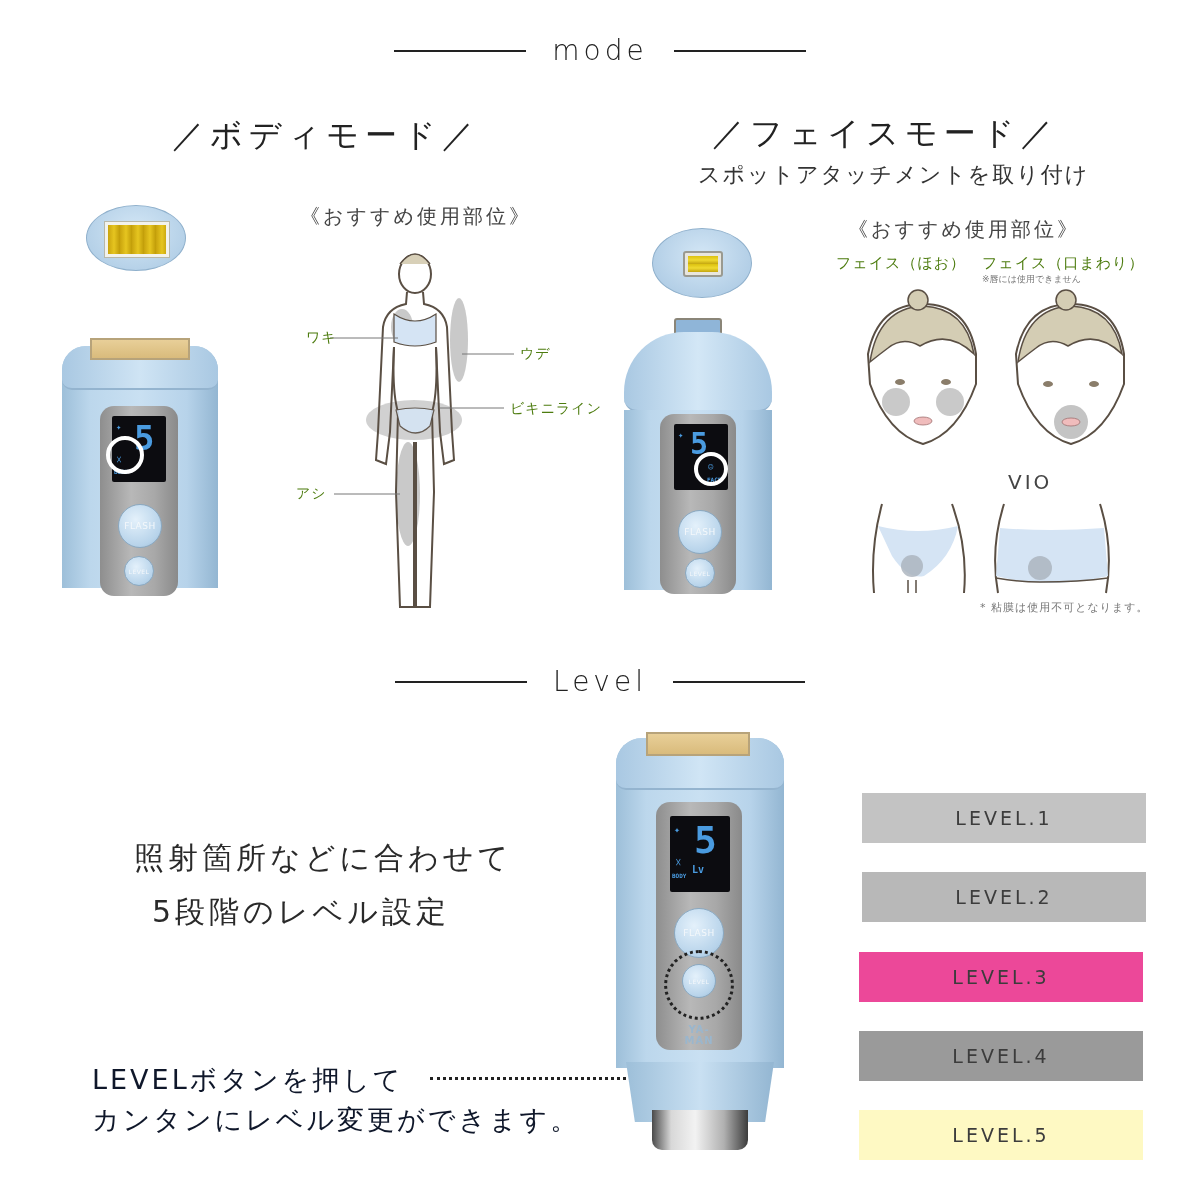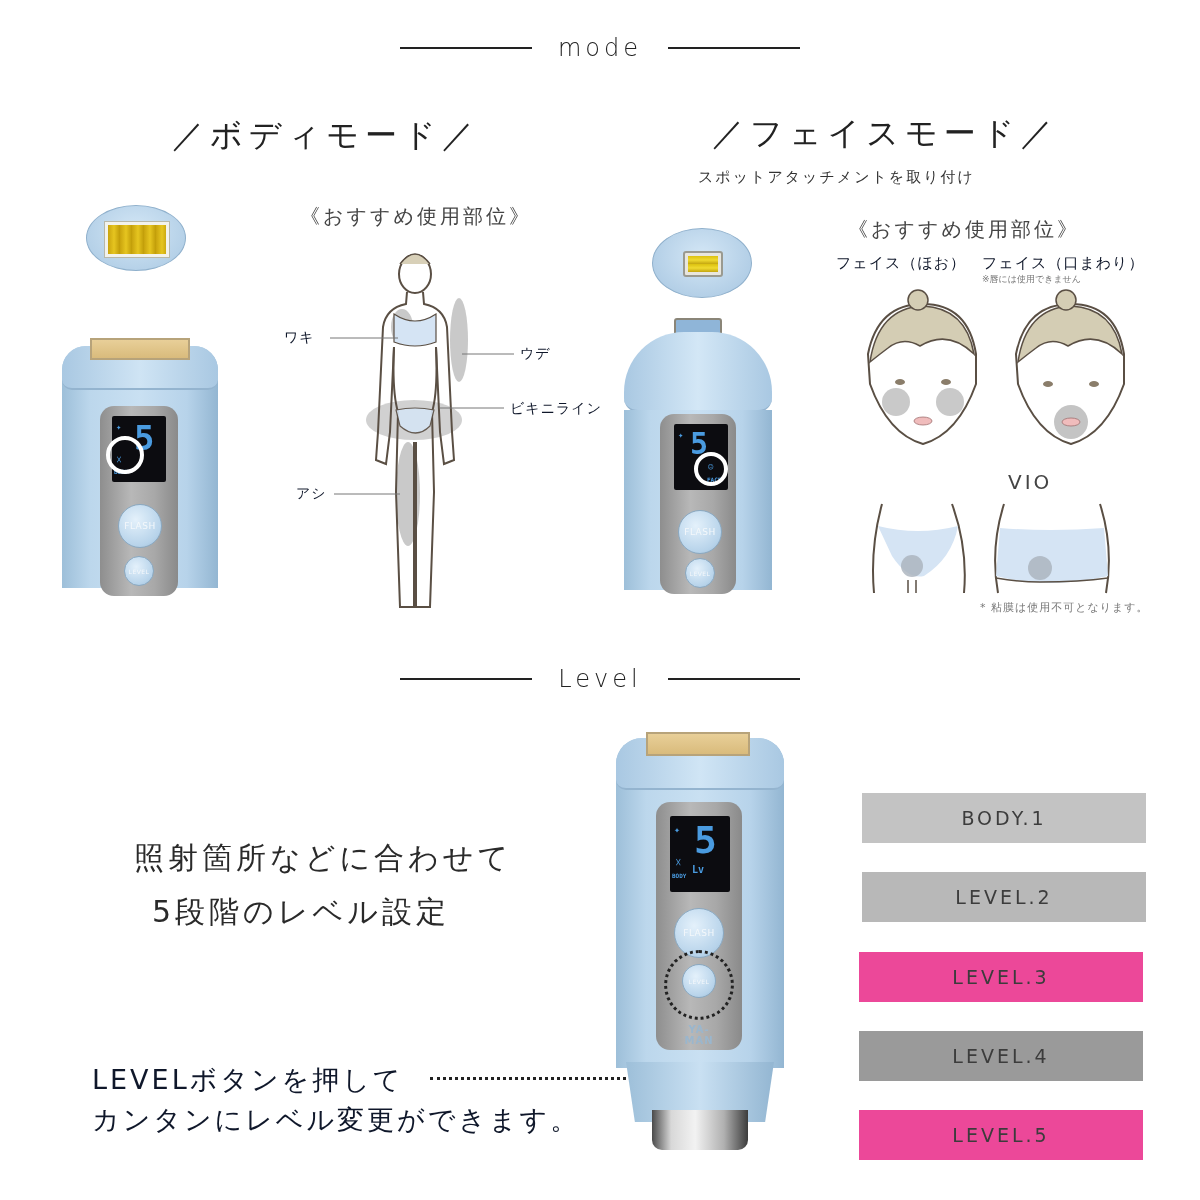--- a/index.html
+++ b/index.html
@@ -3,26 +3,26 @@
 <meta charset="utf-8">
 <style>
   * { box-sizing: border-box; margin: 0; padding: 0; }
   html, body { width: 1200px; height: 1200px; background: #ffffff; overflow: hidden; }
   body { position: relative; font-family: "DejaVu Sans", sans-serif; color: #2a2a2a; }
   .abs { position: absolute; }
 
   
   .sec-head { position: absolute; left: 0; width: 1200px; display: flex; justify-content: center; align-items: center; }
   .sec-head .rule { width: 132px; height: 2px; background: #222; }
-  .sec-head .label { font-family: "DejaVu Sans", sans-serif; font-size: 24px; letter-spacing: 4px; color: #222; padding: 0 26px; font-weight: 300; }
+  .sec-head .label { font-family: "DejaVu Sans", sans-serif; font-size: 28px; letter-spacing: 4px; color: #222; padding: 0 26px; font-weight: 300; }
 
   .mode-title { font-family: Liberation Mono, monospace; font-size: 32px; letter-spacing: 6px; color: #222; white-space: nowrap; }
   .sub { font-family: "DejaVu Sans", sans-serif; color: #333; white-space: nowrap; }
   .rec { font-size: 20px; letter-spacing: 3px; color: #444; }
-  .small-lbl { font-size: 14px; color: #0f172a; letter-spacing: 1px; white-space: nowrap; }
+  .small-lbl { font-size: 14px; color: #4d7c0f; letter-spacing: 1px; white-space: nowrap; }
   .tiny { font-size: 9px; color: #777; white-space: nowrap; }
 
   
   .device { position: absolute; }
   .dev-body { position: absolute; background: linear-gradient(90deg,#9dbfd9 0%,#bcd7ec 18%,#c9e0f2 50%,#b7d3ea 80%,#93b6d2 100%); }
   .panel { position: absolute; background: linear-gradient(90deg,#8e8e8e,#b8b8b8 40%,#a8a8a8 70%,#8a8a8a); border-radius: 14px; }
   .screen { position: absolute; background: #0c0c10; border-radius: 2px; }
   .btn-round { position: absolute; border-radius: 50%; background: radial-gradient(circle at 40% 35%,#e4f1fb,#b7d3ea 70%,#98b8d2); border: 1px solid #8aa9c2; display: flex; align-items: center; justify-content: center; color: #f4f8fb; font-size: 9px; letter-spacing: 0.5px; }
   .lens-gold { position: absolute; background: linear-gradient(180deg,#e8cf98,#d9bb7c); border: 2px solid #b7a37a; }
   .seg { font-family: "DejaVu Sans Mono", monospace; color: #4a9be0; font-weight: bold; position: absolute; }
@@ -85,27 +85,27 @@
 
   <path d="M74 82 Q95 96 116 82 L116 110 Q95 118 74 110 Z" fill="#d5e4f4" stroke="#5a4f44" stroke-width="1.2"></path>
 
   <path d="M76 178 Q95 174 114 178 L110 194 Q96 208 80 194 Z" fill="#d5e4f4" stroke="#5a4f44" stroke-width="1.2" opacity="0.9"></path>
 
   <line x1="10" y1="106" x2="78" y2="106" stroke="#777" stroke-width="1"></line>
   <line x1="142" y1="122" x2="194" y2="122" stroke="#777" stroke-width="1"></line>
   <line x1="120" y1="176" x2="184" y2="176" stroke="#777" stroke-width="1"></line>
   <line x1="14" y1="262" x2="80" y2="262" stroke="#777" stroke-width="1"></line>
 </svg>
-<div class="abs small-lbl" style="left:284px; top:329px;">ワキ</div>
+<div class="abs small-lbl" style="left:306px; top:329px;">ワキ</div>
 <div class="abs small-lbl" style="left:520px; top:345px;">ウデ</div>
 <div class="abs small-lbl" style="left:510px; top:400px;">ビキニライン</div>
 <div class="abs small-lbl" style="left:296px; top:485px;">アシ</div>
 
 <div class="abs mode-title" style="left:712px; top:112px;">／フェイスモード／</div>
-<div class="abs sub" style="left:698px; top:168px; font-size:15px; letter-spacing:2px;">スポットアタッチメントを取り付け</div>
+<div class="abs sub" style="left:698px; top:160px; font-size:22px; letter-spacing:2px;">スポットアタッチメントを取り付け</div>
 <div class="abs sub rec" style="left:848px; top:216px;">《おすすめ使用部位》</div>
 <div class="abs small-lbl" style="left:836px; top:254px; font-size:15px;">フェイス（ほお）</div>
 <div class="abs small-lbl" style="left:982px; top:254px; font-size:15px;">フェイス（口まわり）</div>
 <div class="abs tiny" style="left:982px; top:273px;">※唇には使用できません</div>
 
 <div class="abs" style="left:652px; top:228px; width:100px; height:70px; border-radius:50%; background:radial-gradient(ellipse at 50% 40%,#d4e7f6,#a6c5e0); border:1px solid #8fb0cc;">
   <div class="abs" style="left:30px; top:22px; width:40px; height:26px; background:#e8e6de; border:2px solid #9a9a90; border-radius:3px;">
     <div class="abs" style="left:3px; top:3px; width:30px; height:16px; background:repeating-linear-gradient(180deg,#dcc110 0,#f0da30 4px,#c4a610 8px);"></div>
   </div>
 </div>
@@ -196,17 +196,17 @@
     <div class="seg" style="left:5px; top:40px; font-size:11px;">☓</div>
     <div class="seg" style="left:2px; top:56px; font-size:6px;">BODY</div>
     <div class="seg" style="left:22px; top:48px; font-size:10px;">Lv</div>
   </div>
   <div class="btn-round" style="left:62px; top:176px; width:50px; height:50px;">FLASH</div>
   <div class="btn-round" style="left:70px; top:232px; width:34px; height:34px; font-size:6px;">LEVEL</div>
   <div class="abs" style="left:52px; top:218px; width:70px; height:70px; border:3px dotted #222; border-radius:50%;"></div>
   <div class="abs" style="left:62px; top:292px; width:50px; text-align:center; font-size:10px; font-weight:bold; color:#9ab6cd; letter-spacing:1px;">YA-MAN</div>
 </div>
 
-<div class="lvl-bar" style="top:793px; background:#c3c3c3;">BODY.1</div>
+<div class="lvl-bar" style="top:793px; background:#c3c3c3;">LEVEL.1</div>
 <div class="lvl-bar" style="top:872px; background:#b8b8b8;">LEVEL.2</div>
 <div class="lvl-bar" style="top:952px; left:859px; background:#ec4899;">LEVEL.3</div>
 <div class="lvl-bar" style="top:1031px; left:859px; background:#9a9a9a;">LEVEL.4</div>
-<div class="lvl-bar" style="top:1110px; left:859px; background:#ec4899;">LEVEL.5</div>
+<div class="lvl-bar" style="top:1110px; left:859px; background:#fef9c3;">LEVEL.5</div>
 
 </body></html>

